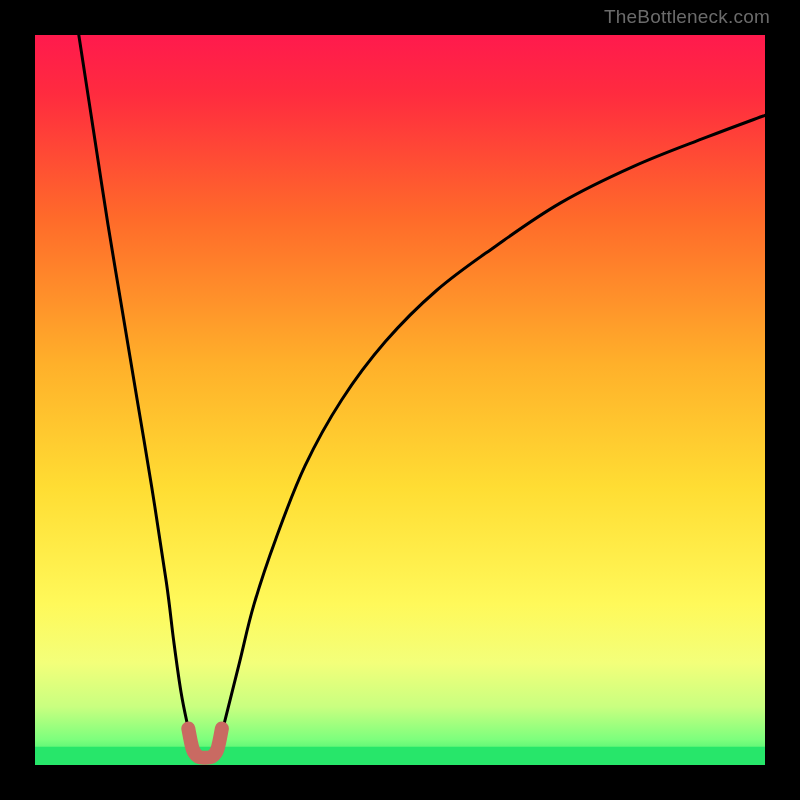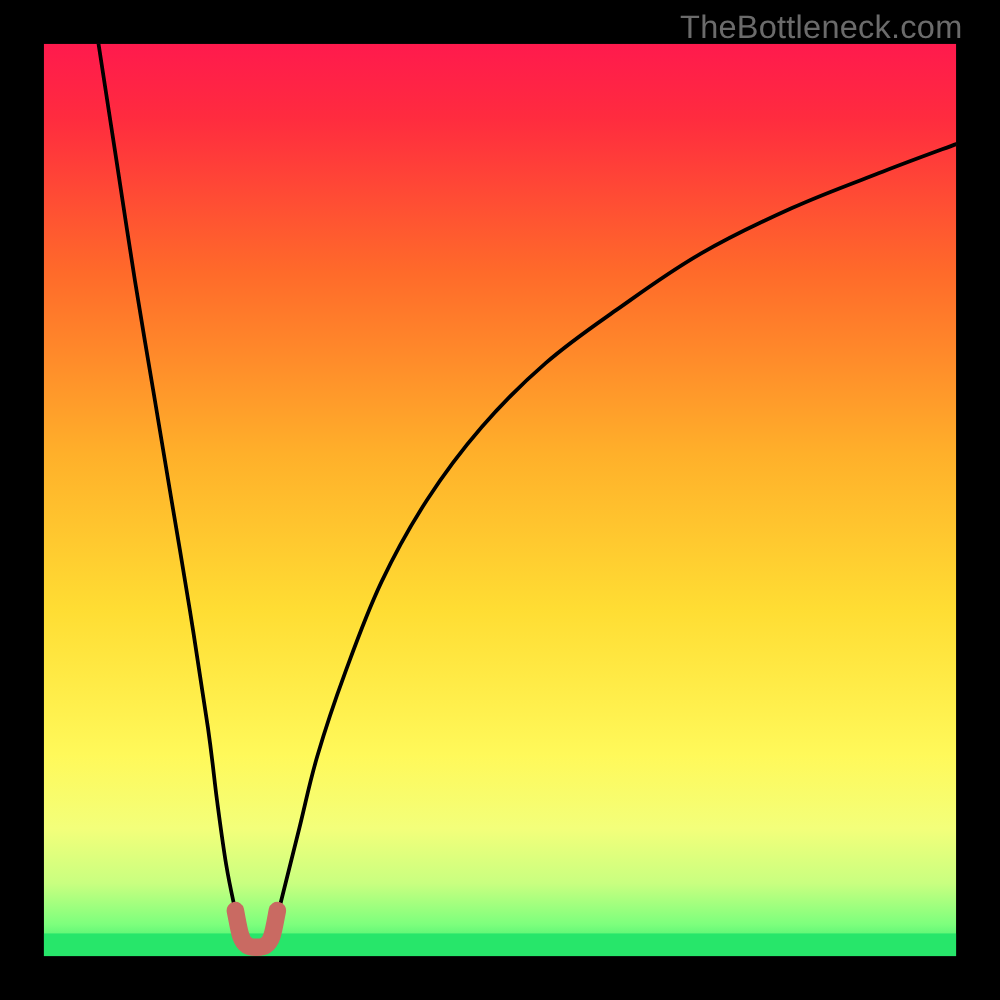--- a/index.html
+++ b/index.html
@@ -23,21 +23,21 @@
     top: 35px;
     width: 730px;
     height: 730px;
     
   }
   .watermark {
     position: absolute;
     top: 6px;
     right: 30px;
     color: #6b6b6b;
-    font-size: 26px;
+    font-size: 19px;
     font-weight: 400;
     letter-spacing: 0.2px;
   }
   svg {
     position: absolute;
     left: 0; top: 0;
   }
 </style>
 </head>
 <body>

